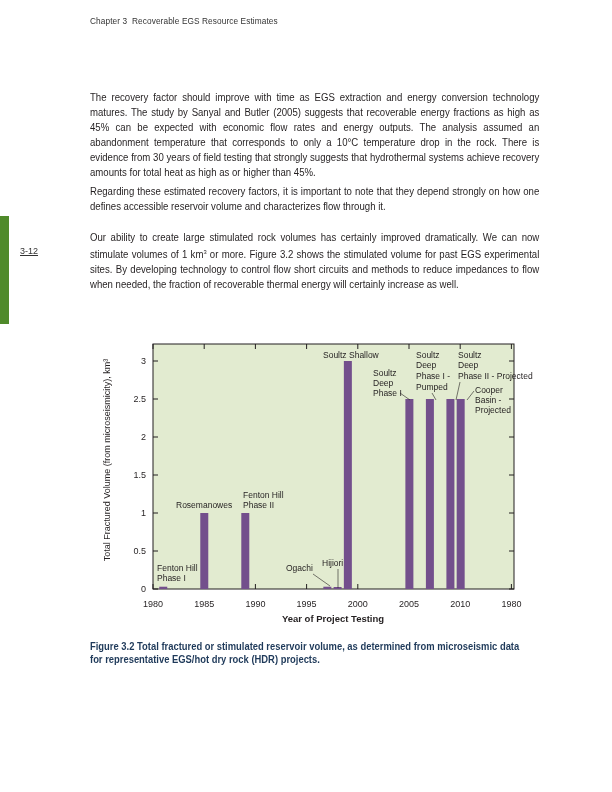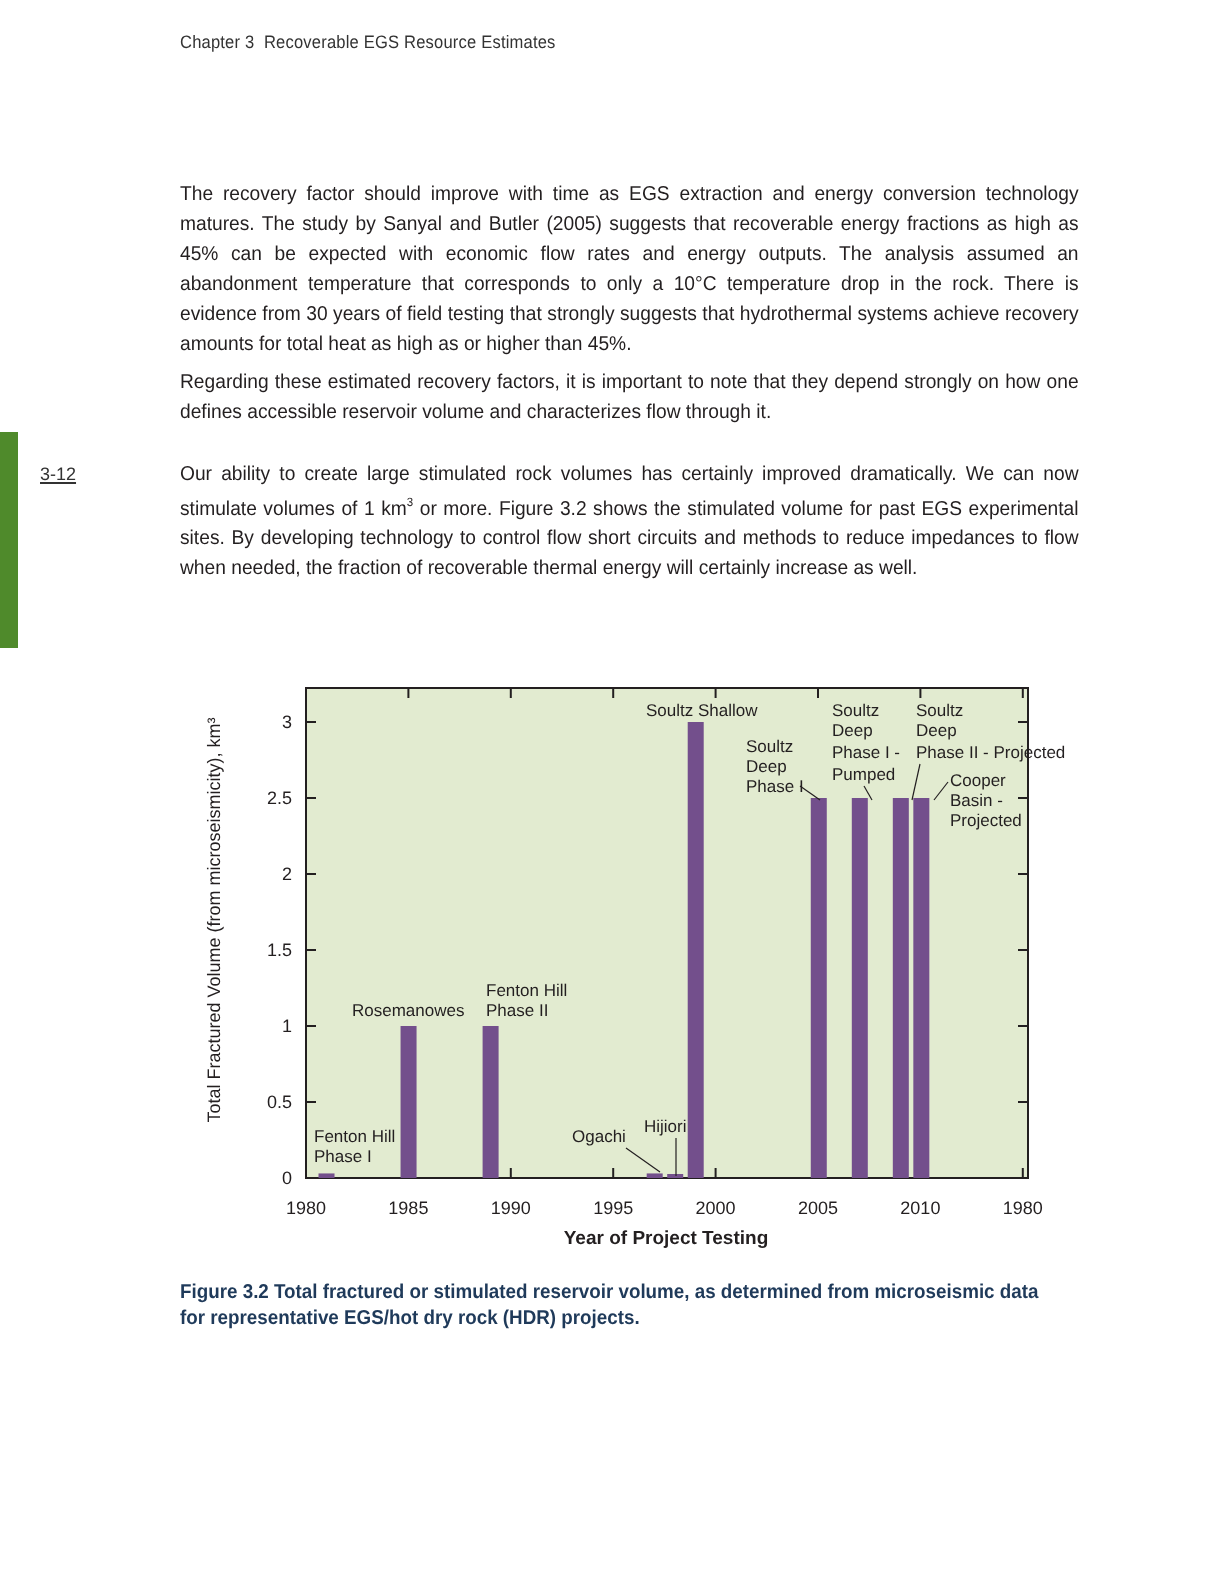--- a/index.html
+++ b/index.html
@@ -4,21 +4,21 @@
 <style>
   html, body { margin:0; padding:0; background:#fff; }
   body { width:612px; height:792px; position:relative; overflow:hidden;
          font-family:"Liberation Sans", sans-serif; color:#231f20; }
   .header { position:absolute; left:90px; top:16px; font-size:9px; letter-spacing:0.1px; color:#333; transform:scaleX(0.92); transform-origin:left; }
   .para { position:absolute; left:90px; width:468px; font-size:10px; line-height:15px; text-align:justify; transform:scaleX(0.96); transform-origin:left; }
   .p1 { top:90px; }
   .p2 { top:184px; }
   .p3 { top:230px; }
   .sidebar-bar { position:absolute; left:0; top:216px; width:9px; height:108px; background:#4f8a2b; }
-  .page-num { position:absolute; left:20px; top:232px; font-size:9px; color:#333;text-decoration:underline; }
+  .page-num { position:absolute; left:20px; top:246px; font-size:9px; color:#333;text-decoration:underline; }
   .chart { position:absolute; left:95px; top:335px; width:450px; height:300px; }
   .caption { position:absolute; left:90px; top:640px; width:460px; font-size:10px; line-height:13px; color:#1f3a5a; font-weight:bold; transform:scaleX(0.94); transform-origin:left; }
   sup { font-size:6px; }
   svg text { font-family:"Liberation Sans", sans-serif; }
 </style>
 </head>
 <body>
 
 <div class="header">
   <span>Chapter 3</span>&nbsp;&nbsp;<span>Recoverable EGS Resource Estimates</span>

